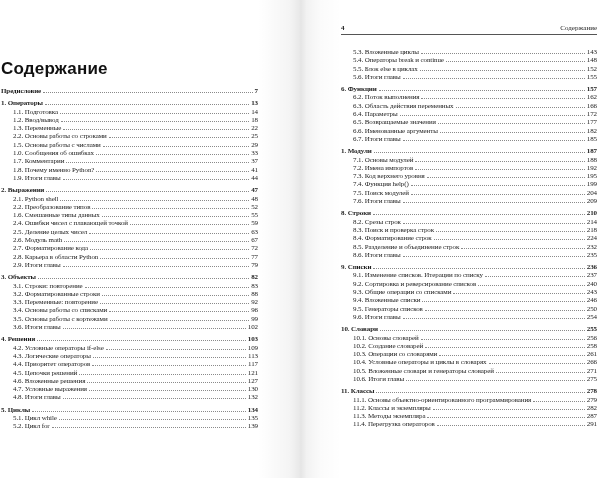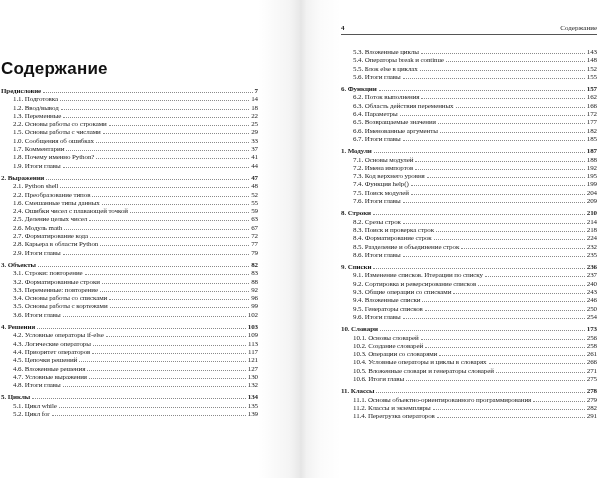--- a/index.html
+++ b/index.html
@@ -101,20 +101,25 @@
 <div class="gutter-shadow"></div>
 
 <div class="page page-left">
   <h1 class="toc-heading">Содержание</h1>
   <div class="toc-rows">
       <div class="row chapter">
         <span class="lbl">Предисловие</span>
         <span class="leader"></span>
         <span class="pg">7</span>
       </div>
+      <div class="row chapter">
+        <span class="lbl">1. Операторы</span>
+        <span class="leader"></span>
+        <span class="pg">13</span>
+      </div>
       <div class="row sub">
         <span class="lbl">1.1. Подготовка</span>
         <span class="leader"></span>
         <span class="pg">14</span>
       </div>
       <div class="row sub">
         <span class="lbl">1.2. Ввод/вывод</span>
         <span class="leader"></span>
         <span class="pg">18</span>
       </div>
@@ -453,21 +458,21 @@
         <span class="pg">250</span>
       </div>
       <div class="row sub">
         <span class="lbl">9.6. Итоги главы</span>
         <span class="leader"></span>
         <span class="pg">254</span>
       </div>
       <div class="row chapter">
         <span class="lbl">10. Словари</span>
         <span class="leader"></span>
-        <span class="pg">173</span>
+        <span class="pg">255</span>
       </div>
       <div class="row sub">
         <span class="lbl">10.1. Основы словарей</span>
         <span class="leader"></span>
         <span class="pg">256</span>
       </div>
       <div class="row sub">
         <span class="lbl">10.2. Создание словарей</span>
         <span class="leader"></span>
         <span class="pg">258</span>
@@ -499,20 +504,25 @@
       </div>
       <div class="row sub">
         <span class="lbl">11.1. Основы объектно-ориентированного программирования</span>
         <span class="leader"></span>
         <span class="pg">279</span>
       </div>
       <div class="row sub">
         <span class="lbl">11.2. Классы и экземпляры</span>
         <span class="leader"></span>
         <span class="pg">282</span>
+      </div>
+      <div class="row sub">
+        <span class="lbl">11.3. Методы экземпляра</span>
+        <span class="leader"></span>
+        <span class="pg">287</span>
       </div>
       <div class="row sub">
         <span class="lbl">11.4. Перегрузка операторов</span>
         <span class="leader"></span>
         <span class="pg">291</span>
       </div>
     </div>
 </div>
 
 </body></html>

